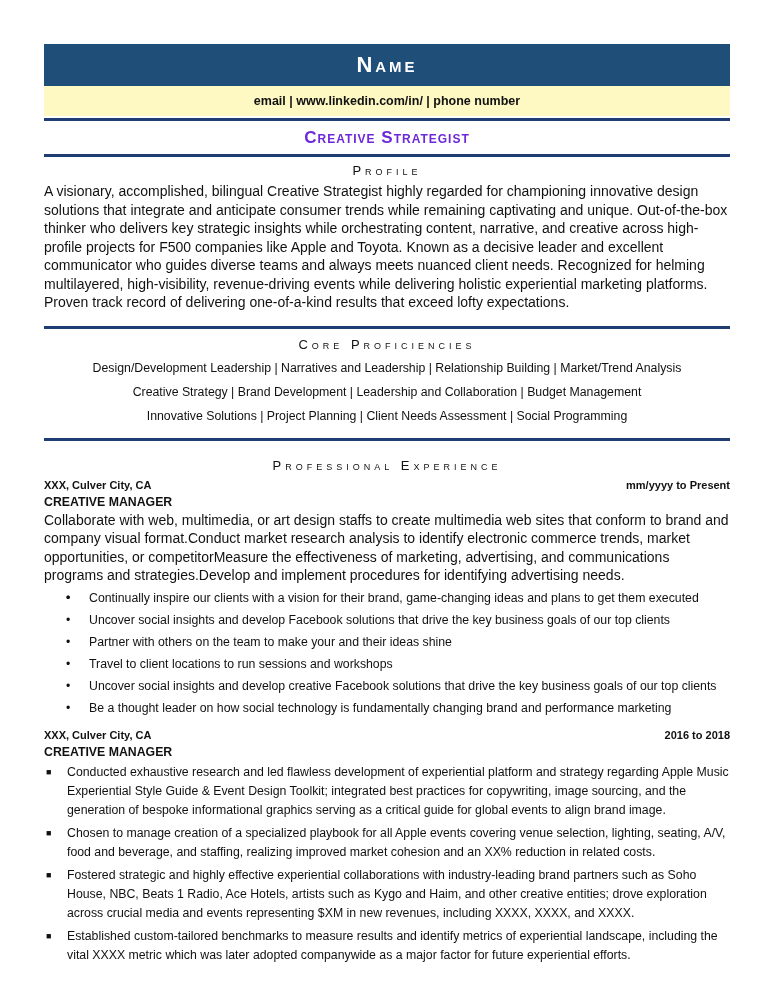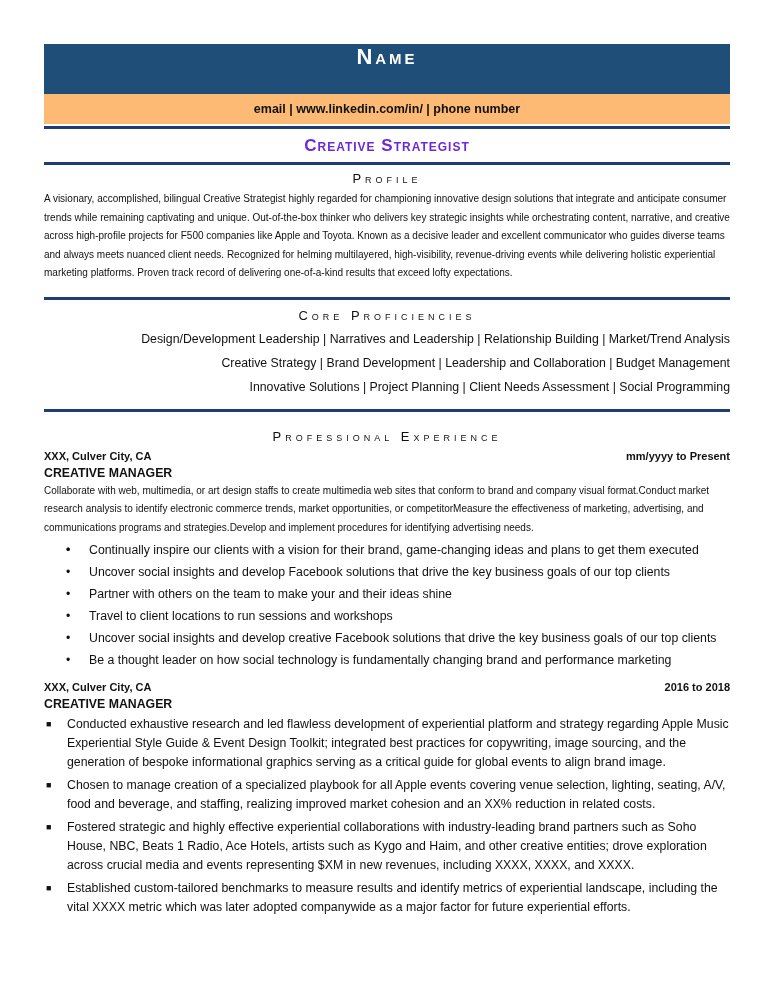--- a/index.html
+++ b/index.html
@@ -1,29 +1,29 @@
 <!DOCTYPE html>
 <html><head>
 <meta charset="utf-8">
 <style>
   html, body { margin: 0; padding: 0; background: #ffffff; }
   body { width: 773px; height: 1000px; position: relative; overflow: hidden;
          font-family: "Liberation Sans", sans-serif; color: #111; }
   .page { position: absolute; left: 44px; top: 44px; width: 686px; }
-  .name-band { background: #1f4e79; height: 50px; display: flex; justify-content: center; }
+  .name-band { background: #1f4e79; height: 42px; display: flex; align-items: center; justify-content: center; }
   .name { color: #fff; font-weight: bold; font-size: 22px; letter-spacing: 3px; font-variant: small-caps; }
-  .contact-band { background: #fdba74; height: 30px; display: flex; align-items: center; justify-content: center;
+  .contact-band { background: #fef9c3; height: 30px; display: flex; align-items: center; justify-content: center;
                   font-size: 12.5px; font-weight: bold; color: #111; border-bottom: 2px solid #fff; }
   .rule { height: 3px; background: #1f3d73; margin: 0; }
   .title { text-align: center; color: #6d28d9; font-weight: bold; font-size: 17px; font-variant: small-caps;
            letter-spacing: 1px; padding: 7px 0 6px 0; }
   .section-head { text-align: center; font-weight: normal; font-size: 13px; letter-spacing: 4px;
                   font-variant: small-caps; padding: 6px 0 4px 0; }
-  .para { font-size: 10px; line-height: 18.5px; margin: 0; }
-  .prof-line { text-align: right; font-size: 12.3px; line-height: 24px; }
+  .para { font-size: 14px; line-height: 18.5px; margin: 0; }
+  .prof-line { text-align: center; font-size: 12.3px; line-height: 24px; }
   .job-head { display: flex; justify-content: space-between; font-weight: bold; font-size: 11px; line-height: 17px; }
   .job-role { font-weight: bold; font-size: 12.3px; line-height: 17px; }
   ul { margin: 2px 0 0 0; padding: 0; list-style: none; }
   ul.dots li { position: relative; padding-left: 45px; font-size: 12.3px; line-height: 22px; }
   ul.dots li .bul { position: absolute; left: 22px; top: 0; }
   ul.squares li { position: relative; padding-left: 23px; font-size: 12.3px; line-height: 19px; margin-bottom: 4px; }
   ul.squares li .bul { position: absolute; left: 2px; top: 0; font-size: 9px; }
 </style>
 </head>
 <body>

